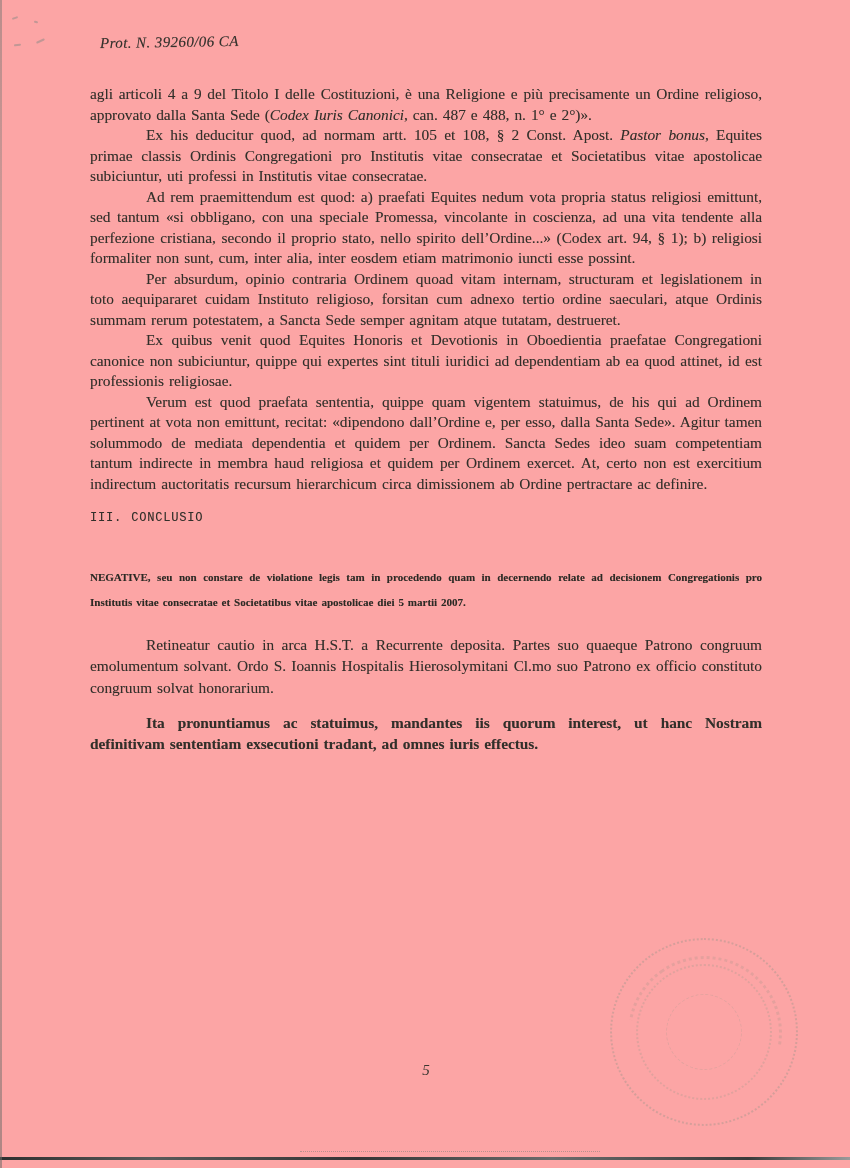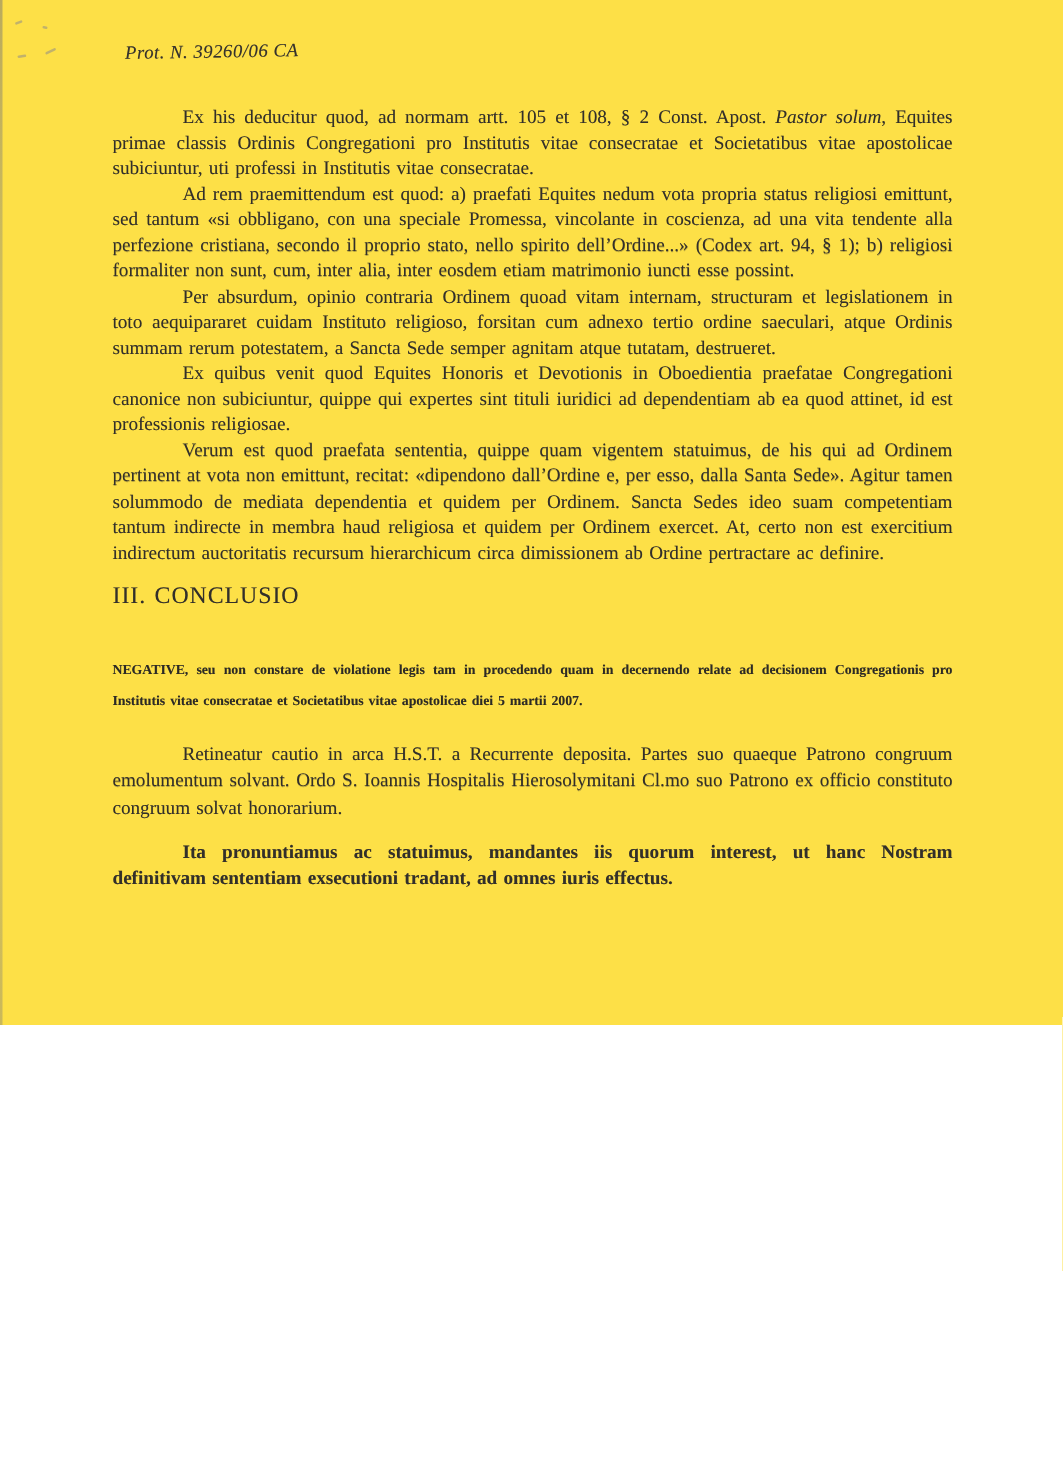--- a/index.html
+++ b/index.html
@@ -1,39 +1,39 @@
 <!DOCTYPE html>
 <html><head>
 <meta charset="utf-8">
 <style>
   html,body{margin:0;padding:0;background:#ffffff;}
   .scan{
-    position:relative;width:850px;height:820px;overflow:hidden;
-    background:#fde047;
+    position:relative;width:850px;height:1168px;overflow:hidden;
+    background:#fca5a5;
     font-family:"Liberation Serif","DejaVu Serif",serif;
   }
   .protocol{
     position:absolute;left:100px;top:34px;
     font-style:italic;font-size:15px;color:#35322d;
     letter-spacing:0.4px;transform:rotate(-0.9deg);
     text-shadow:0.2px 0.2px 0.4px rgba(60,56,50,0.4);
   }
   .column{
     position:absolute;left:90px;top:84px;width:672px;
     font-size:15.3px;line-height:20.5px;color:#322f2a;
     text-align:justify;word-spacing:1.2px;
     text-shadow:0.2px 0.2px 0.35px rgba(60,56,50,0.35);
   }
   .column p{margin:0;text-indent:56px;}
   .column p.noindent{text-indent:0;}
   .it{font-style:italic;}
   .gap-section{margin-top:30px !important;}
   .heading{
     margin-top:14px !important;text-indent:0 !important;
-    font-size:19px;letter-spacing:0.8px;
+    font-size:12px;letter-spacing:0.8px;font-family:Liberation Mono, monospace;
   }
   .p16{margin-top:32px !important;line-height:21px;}
   .verdict{
     margin-top:36px !important;text-indent:0 !important;
     margin-left:72px;margin-right:20px;
     font-weight:700;font-size:11px;line-height:25.5px;
     color:#2c2a25;
   }
   .p-cautio{margin-top:18px !important;line-height:21.5px;}
   .p-ita{margin-top:14px !important;line-height:21px;font-weight:bold;}
@@ -90,23 +90,24 @@
 
   <span class="speck speck1"></span>
   <span class="speck speck2"></span>
   <span class="speck speck3"></span>
   <span class="speck speck4"></span>
 
   <div class="protocol">Prot. N. 39260/06 CA</div>
 
   <div class="column">
 
+    <p class="noindent"><span>agli articoli 4 a 9 del Titolo I delle Costituzioni, è una Religione e più precisamente un Ordine religioso, approvato dalla Santa Sede (</span><span class="it">Codex Iuris Canonici</span><span>, can. 487 e 488, n. 1° e 2°)».</span></p>
 
 
-    <p><span>Ex his deducitur quod, ad normam artt. 105 et 108, § 2 Const. Apost. </span><span class="it">Pastor solum</span><span>, Equites primae classis Ordinis Congregationi pro Institutis vitae consecratae et Societatibus vitae apostolicae subiciuntur, uti professi in Institutis vitae consecratae.</span></p>
+    <p><span>Ex his deducitur quod, ad normam artt. 105 et 108, § 2 Const. Apost. </span><span class="it">Pastor bonus</span><span>, Equites primae classis Ordinis Congregationi pro Institutis vitae consecratae et Societatibus vitae apostolicae subiciuntur, uti professi in Institutis vitae consecratae.</span></p>
 
     <p>Ad rem praemittendum est quod: a) praefati Equites nedum vota propria status religiosi emittunt, sed tantum «si obbligano, con una speciale Promessa, vincolante in coscienza, ad una vita tendente alla perfezione cristiana, secondo il proprio stato, nello spirito dell’Ordine...» (Codex art. 94, § 1); b) religiosi formaliter non sunt, cum, inter alia, inter eosdem etiam matrimonio iuncti esse possint.</p>
     <p>Per absurdum, opinio contraria Ordinem quoad vitam internam, structuram et legislationem in toto aequipararet cuidam Instituto religioso, forsitan cum adnexo tertio ordine saeculari, atque Ordinis summam rerum potestatem, a Sancta Sede semper agnitam atque tutatam, destrueret.</p>
     <p>Ex quibus venit quod Equites Honoris et Devotionis in Oboedientia praefatae Congregationi canonice non subiciuntur, quippe qui expertes sint tituli iuridici ad dependentiam ab ea quod attinet, id est professionis religiosae.</p>
     <p>Verum est quod praefata sententia, quippe quam vigentem statuimus, de his qui ad Ordinem pertinent at vota non emittunt, recitat: «dipendono dall’Ordine e, per esso, dalla Santa Sede». Agitur tamen solummodo de mediata dependentia et quidem per Ordinem. Sancta Sedes ideo suam competentiam tantum indirecte in membra haud religiosa et quidem per Ordinem exercet. At, certo non est exercitium indirectum auctoritatis recursum hierarchicum circa dimissionem ab Ordine pertractare ac definire.</p>
 
     <p class="heading gap-section">III. CONCLUSIO</p>
 
 
     <p class="verdict">NEGATIVE, seu non constare de violatione legis tam in procedendo quam in decernendo relate ad decisionem Congregationis pro Institutis vitae consecratae et Societatibus vitae apostolicae diei 5 martii 2007.</p>

